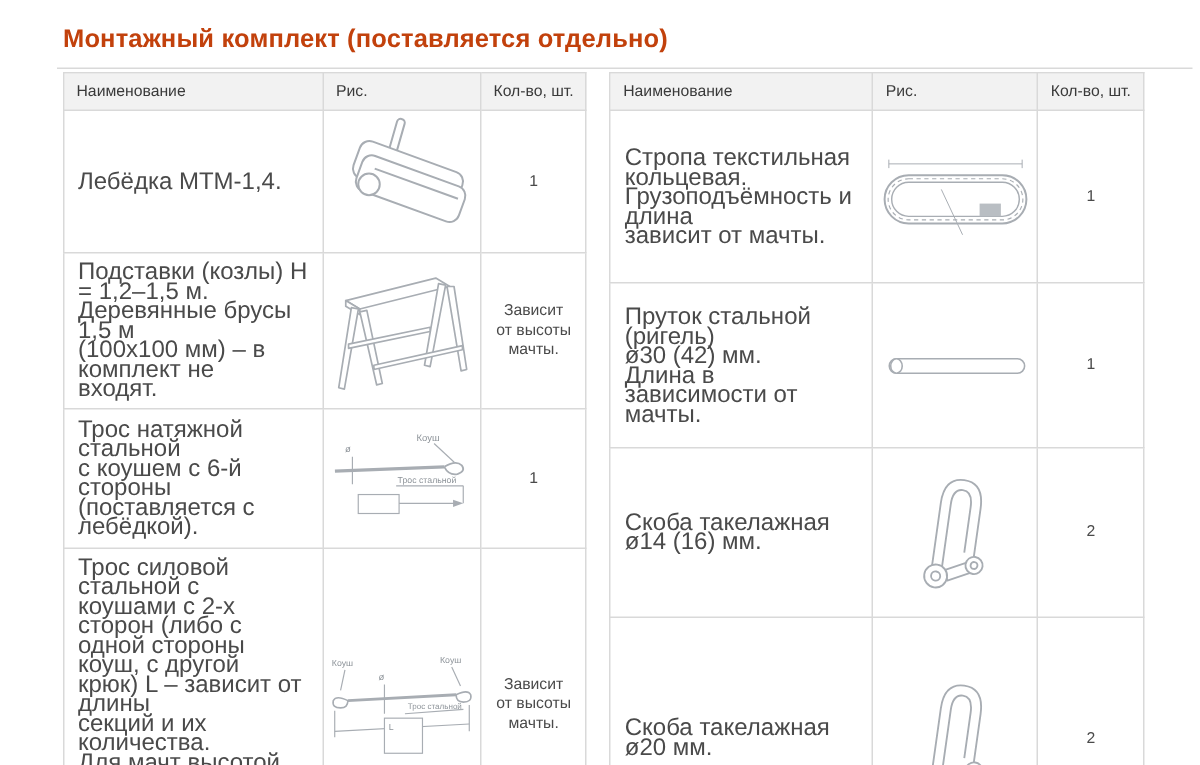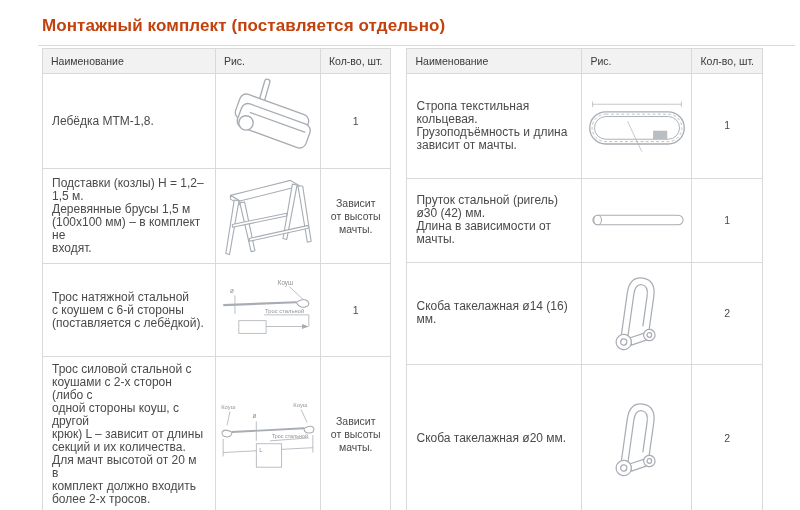--- a/index.html
+++ b/index.html
@@ -33,21 +33,21 @@
     font-weight: 400;
     font-size: 10.5px;
     color: #3a3a3a;
     text-align: left;
     padding: 4px 8px;
     white-space: nowrap;
     height: 25px;
   }
   td.cell-name {
     padding: 6px 9px;
-    font-size: 12px;
+    font-size: 16px;
     line-height: 13px;
     color: #4a4a4a;
     white-space: pre-line;
   }
   td.cell-fig { text-align: center; padding: 2px; }
   td.cell-qty {
     text-align: center;
     font-size: 10.5px;
     line-height: 13px;
     color: #4a4a4a;
@@ -79,21 +79,21 @@
         </colgroup>
       <thead>
         <tr>
           <th>Наименование</th>
           <th>Рис.</th>
           <th>Кол-во, шт.</th>
         </tr>
       </thead>
       <tbody>
         <tr class="r1">
-          <td class="cell-name">Лебёдка МТМ-1,8.</td>
+          <td class="cell-name">Лебёдка МТМ-1,4.</td>
           <td class="cell-fig">
             <span>
               <svg viewBox="0 0 100 92" width="96" height="88">
                 <g fill="#ffffff" stroke="#a8adb3" stroke-width="1.4" stroke-linejoin="round">
                   <rect x="43" y="2" width="5.5" height="30" rx="2.5" transform="rotate(16 46 17)"></rect>
                   <path d="M35 29 l21 7 -3 9 -21 -7 z"></path>
                   <rect x="16" y="28" width="76" height="27" rx="7" transform="rotate(20 54 42)"></rect>
                   <rect x="18" y="38" width="76" height="26" rx="7" transform="rotate(20 56 51)"></rect>
                   <circle cx="27" cy="48" r="7.5"></circle>
                   <line x1="31" y1="37" x2="89" y2="58"></line>

